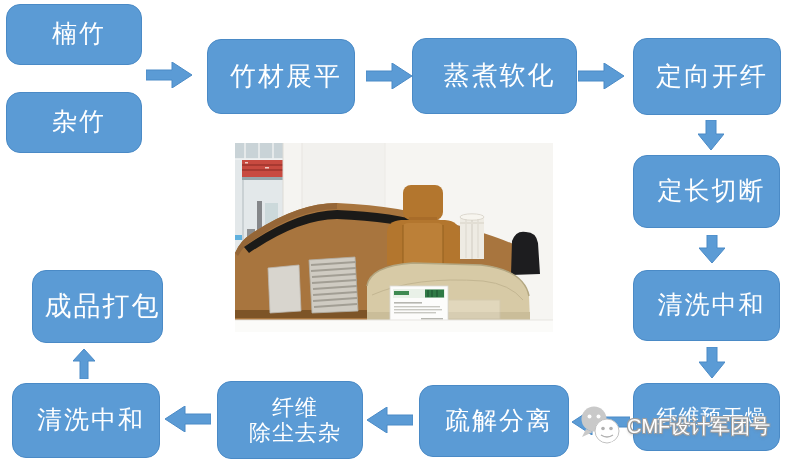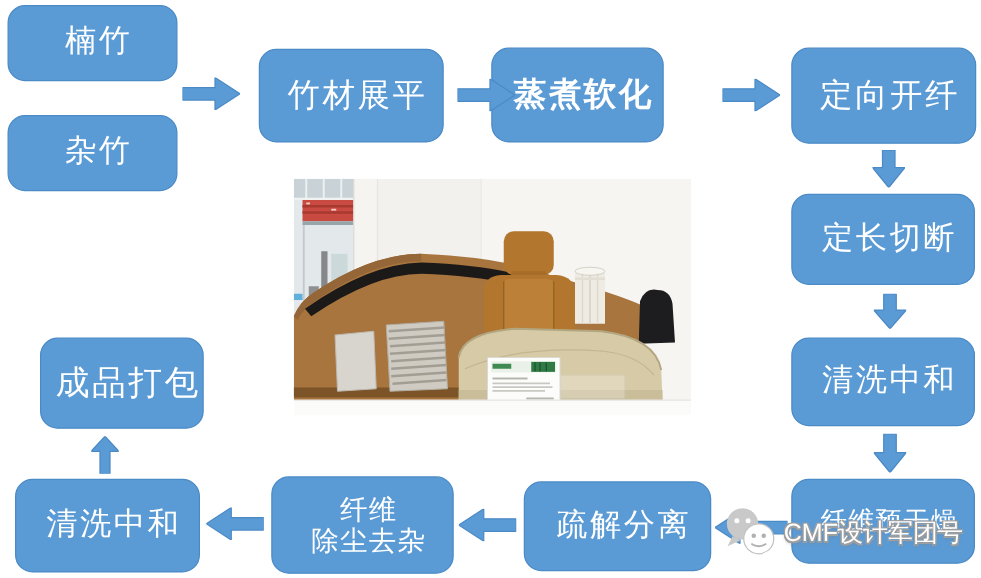--- a/index.html
+++ b/index.html
@@ -47,21 +47,21 @@
 </style>
 </head>
 <body>
 
 <div class="canvas">
 
   <div class="flow-box" style="left:6px;top:4px;width:136px;height:61px;font-size:25px;">楠竹</div>
   <div class="flow-box" style="left:6px;top:92px;width:136px;height:61px;font-size:25px;">杂竹</div>
 
   <div class="flow-box" style="left:207px;top:39px;width:148px;height:75px;font-size:26px;">竹材展平</div>
-  <div class="flow-box" style="left:393px;top:38px;width:138px;height:76px;font-size:26px;font-weight:bold;">蒸煮软化</div>
+  <div class="flow-box" style="left:412px;top:38px;width:165px;height:76px;font-size:26px;">蒸煮软化</div>
   <div class="flow-box" style="left:633px;top:38px;width:148px;height:77px;font-size:26px;">定向开纤</div>
 
   <div class="flow-box" style="left:633px;top:155px;width:147px;height:73px;font-size:25px;">定长切断</div>
   <div class="flow-box" style="left:633px;top:270px;width:147px;height:71px;font-size:25px;">清洗中和</div>
   <div class="flow-box" style="left:633px;top:383px;width:147px;height:68px;font-size:21px;letter-spacing:1px;">纤维预干燥</div>
 
   <div class="flow-box" style="left:419px;top:385px;width:150px;height:72px;font-size:25px;">疏解分离</div>
   <div class="flow-box" style="left:217px;top:381px;width:146px;height:78px;font-size:22px;letter-spacing:1px;">
     <div>
       <span style="display:block">纤维</span>

